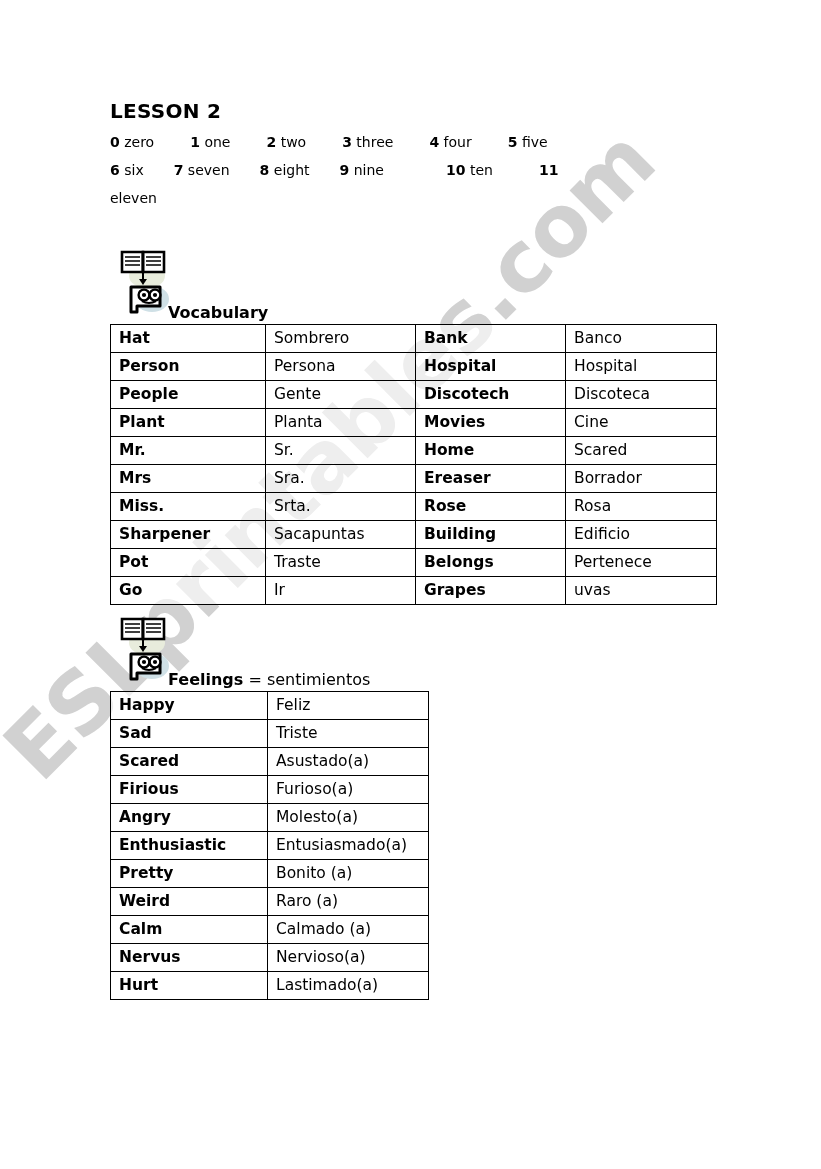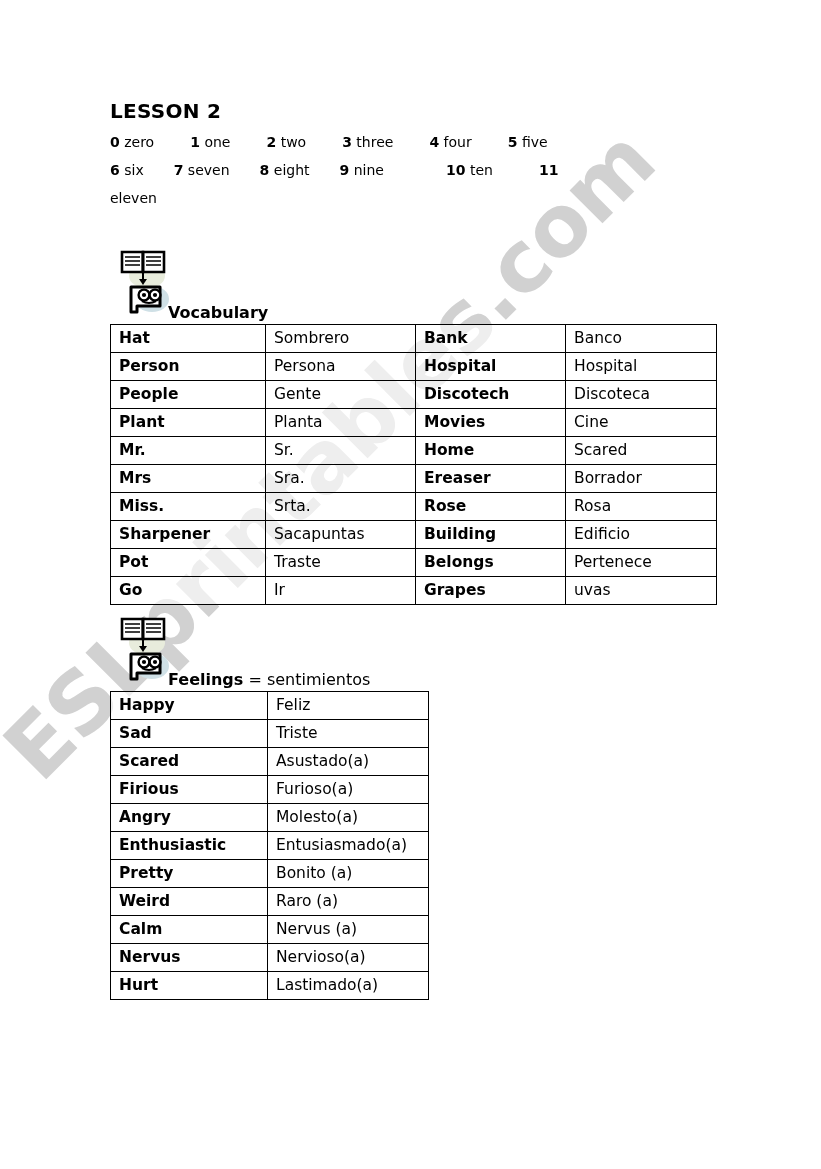--- a/index.html
+++ b/index.html
@@ -314,21 +314,21 @@
           <tr>
             <td class="en">Pretty</td>
             <td class="es">Bonito (a)</td>
           </tr>
           <tr>
             <td class="en">Weird</td>
             <td class="es">Raro (a)</td>
           </tr>
           <tr>
             <td class="en">Calm</td>
-            <td class="es">Nervus (a)</td>
+            <td class="es">Calmado (a)</td>
           </tr>
           <tr>
             <td class="en">Nervus</td>
             <td class="es">Nervioso(a)</td>
           </tr>
           <tr>
             <td class="en">Hurt</td>
             <td class="es">Lastimado(a)</td>
           </tr>
         </tbody>

